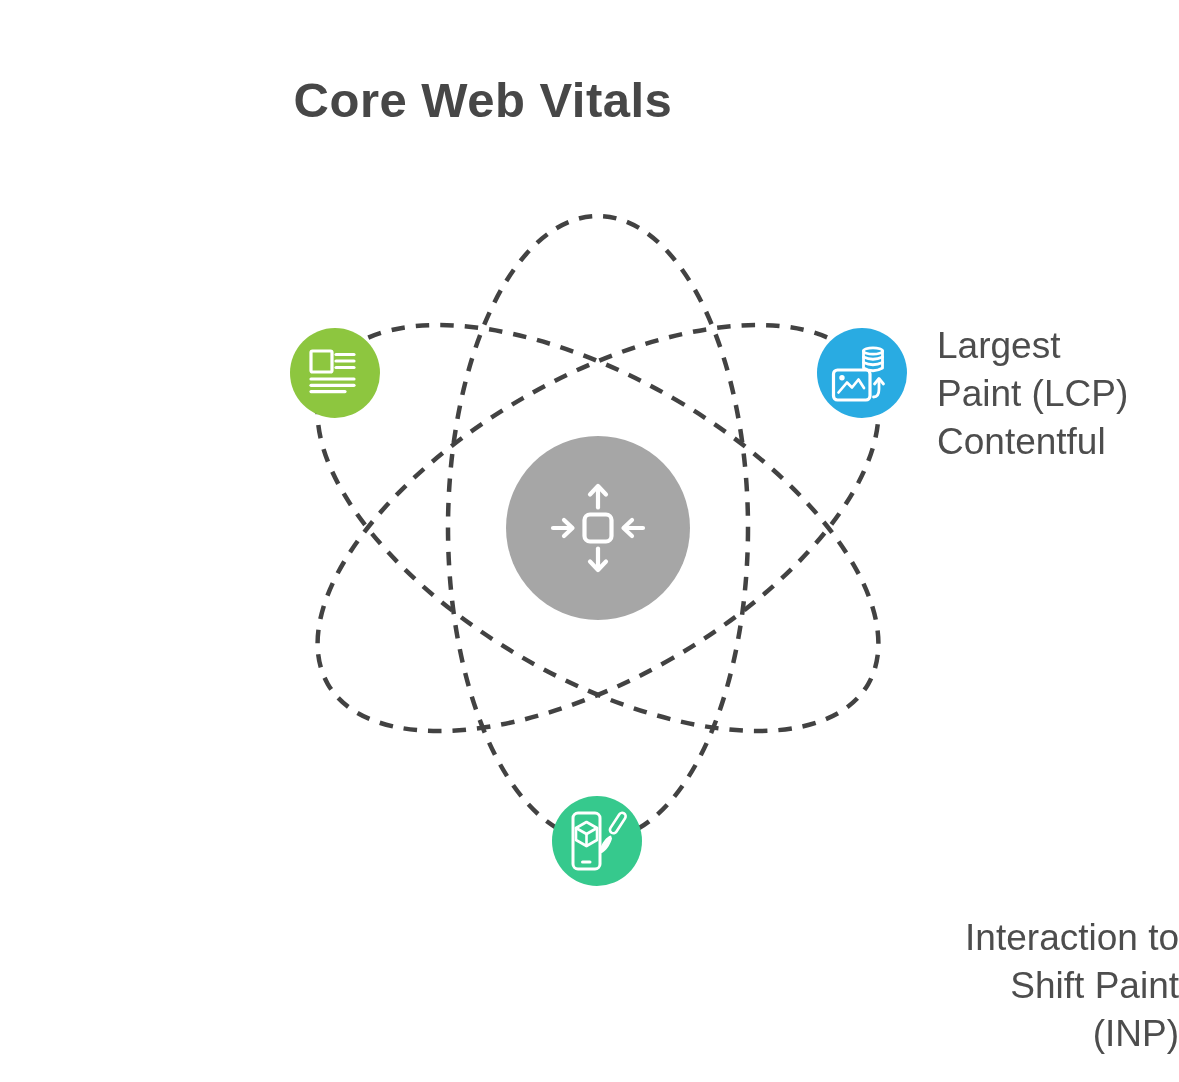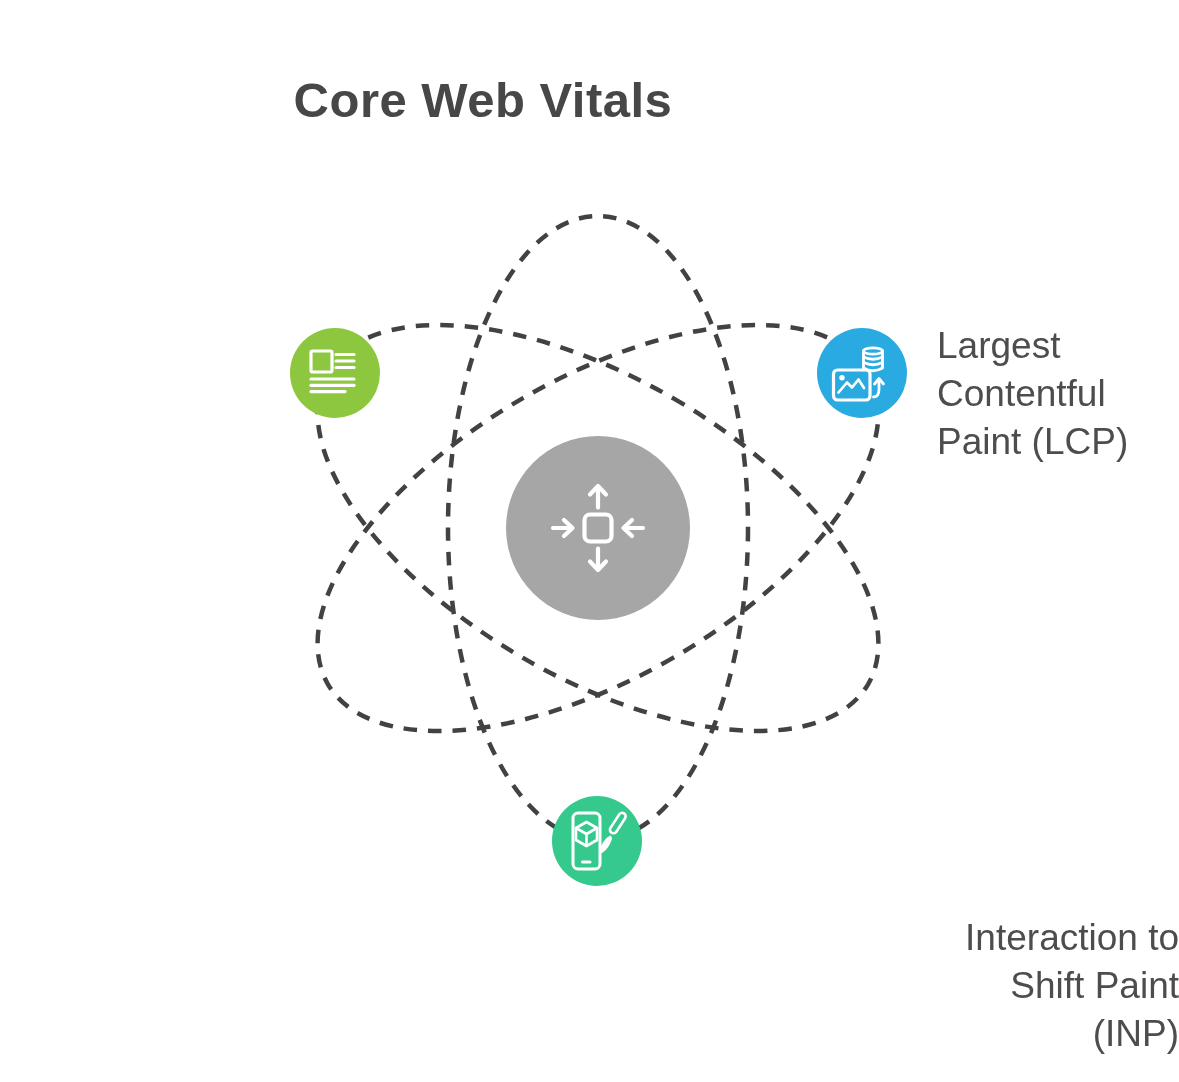--- a/index.html
+++ b/index.html
@@ -110,22 +110,22 @@
           </g>
           <path d="M14,-5.5 C 9.5,-4.5 5,1.5 2.2,9.5 C 1.2,12 3.6,13.2 5.8,11.6 C 11,7.6 13.6,2.5 15,-2.5 Z" fill="#FFFFFF" stroke="none"></path>
         </g>
       </g>
     </g>
   </svg>
 
 
   <div class="node-label label-lcp">
     <div>Largest</div>
+    <div>Paint (LCP)</div>
     <div>Contentful</div>
-    <div>Paint (LCP)</div>
   </div>
 
   <div class="node-label label-inp">
     <div>Interaction to</div>
     <div>Shift Paint</div>
     <div>(INP)</div>
   </div>
 
 </div>
 

